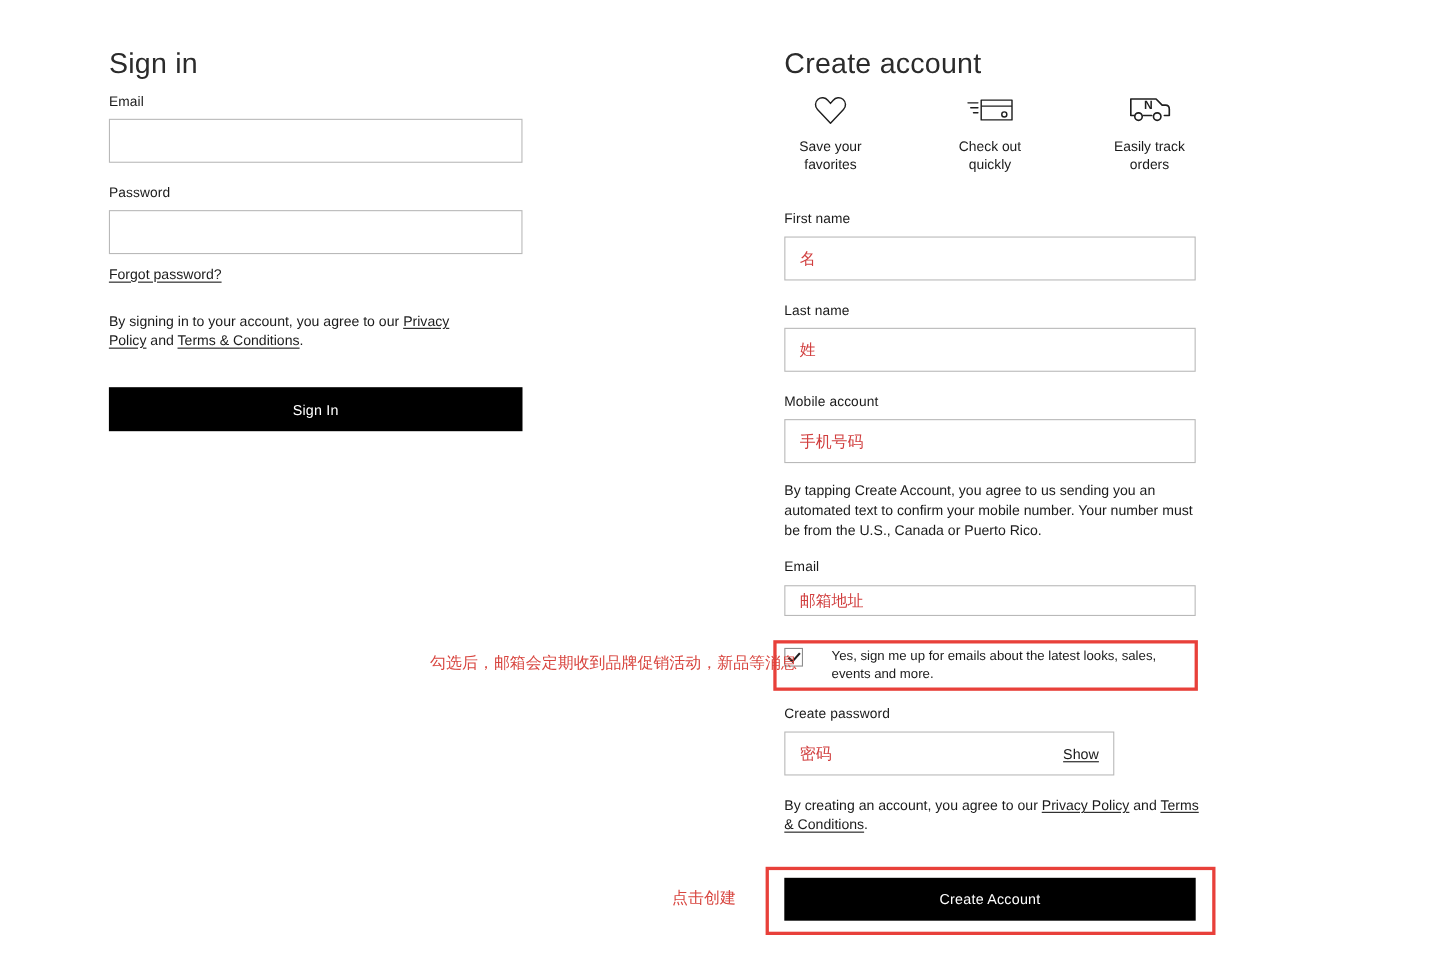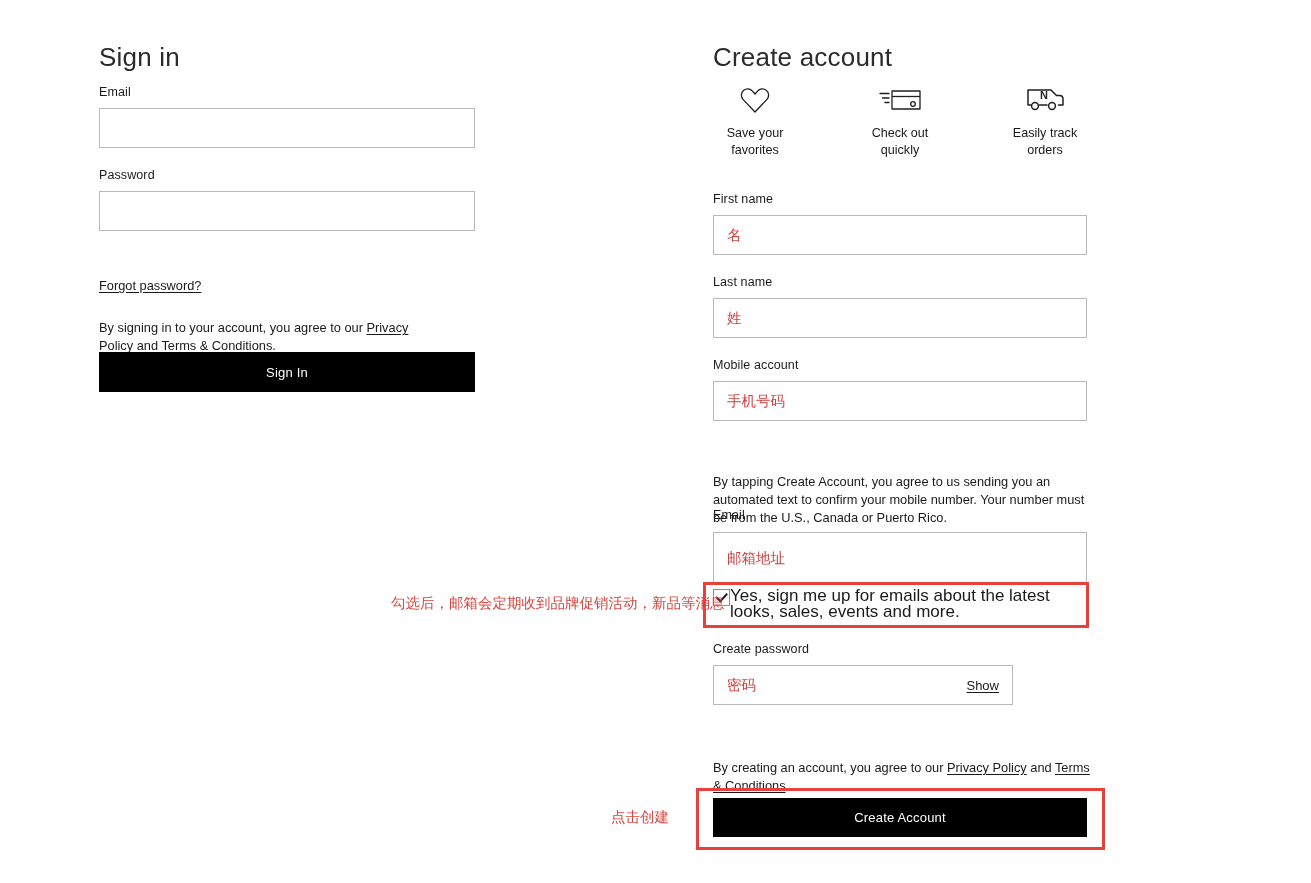--- a/index.html
+++ b/index.html
@@ -64,21 +64,20 @@
     text-decoration: underline;
     text-underline-offset: 2px;
     color: #1a1a1a;
     cursor: pointer;
   }
   .smallprint {
     position: absolute;
     font-size: 12.8px;
     line-height: 18px;
     color: #1a1a1a;
-    margin-top: 36px;
   }
 
   
   .btn-primary {
     position: absolute;
     box-sizing: border-box;
     background: #000000;
     color: #ffffff;
     font-size: 13px;
     display: flex;
@@ -132,24 +131,24 @@
     position: absolute;
     left: 5px;
     top: 1px;
     width: 4px;
     height: 9px;
     border: solid #1f1f1f;
     border-width: 0 2px 2px 0;
     transform: rotate(42deg);
   }
   #optin-text {
-    font-size: 17px;
+    font-size: 12px;
     line-height: 16px;
     color: #1a1a1a;
-    margin-left: 0;
+    margin-left: 26px;
     max-width: 320px;
   }
 
   
   .anno-box {
     position: absolute;
     border: 3px solid #e8403a;
     box-sizing: border-box;
     pointer-events: none;
   }
@@ -256,21 +255,21 @@
   </div>
 
   <div class="field-label" style="left:713px; top:359px;">Mobile account</div>
   <div class="text-input" style="left:713px; top:381px; width:374px; height:40px;">
     <span class="input-value-cn">手机号码</span>
   </div>
 
   <div class="smallprint" style="left:713px; top:437px; width:378px;">By tapping Create Account, you agree to us sending you an automated text to confirm your mobile number. Your number must be from the U.S., Canada or Puerto Rico.</div>
 
   <div class="field-label" style="left:713px; top:509px;">Email</div>
-  <div class="text-input" style="left:713px; top:532px; width:374px; height:52px;">
+  <div class="text-input" style="left:713px; top:532px; width:374px; height:28px;">
     <span class="input-value-cn">邮箱地址</span>
   </div>
 
   <div id="optin-row" style="left:713px; top:588px; width:374px; height:34px;">
     <div class="checkbox checked" id="optin-checkbox"></div>
     <div id="optin-text">Yes, sign me up for emails about the latest looks, sales, events and more.</div>
   </div>
 
   <div class="field-label" style="left:713px; top:643px;">Create password</div>
   <div class="text-input" style="left:713px; top:665px; width:300px; height:40px;">

